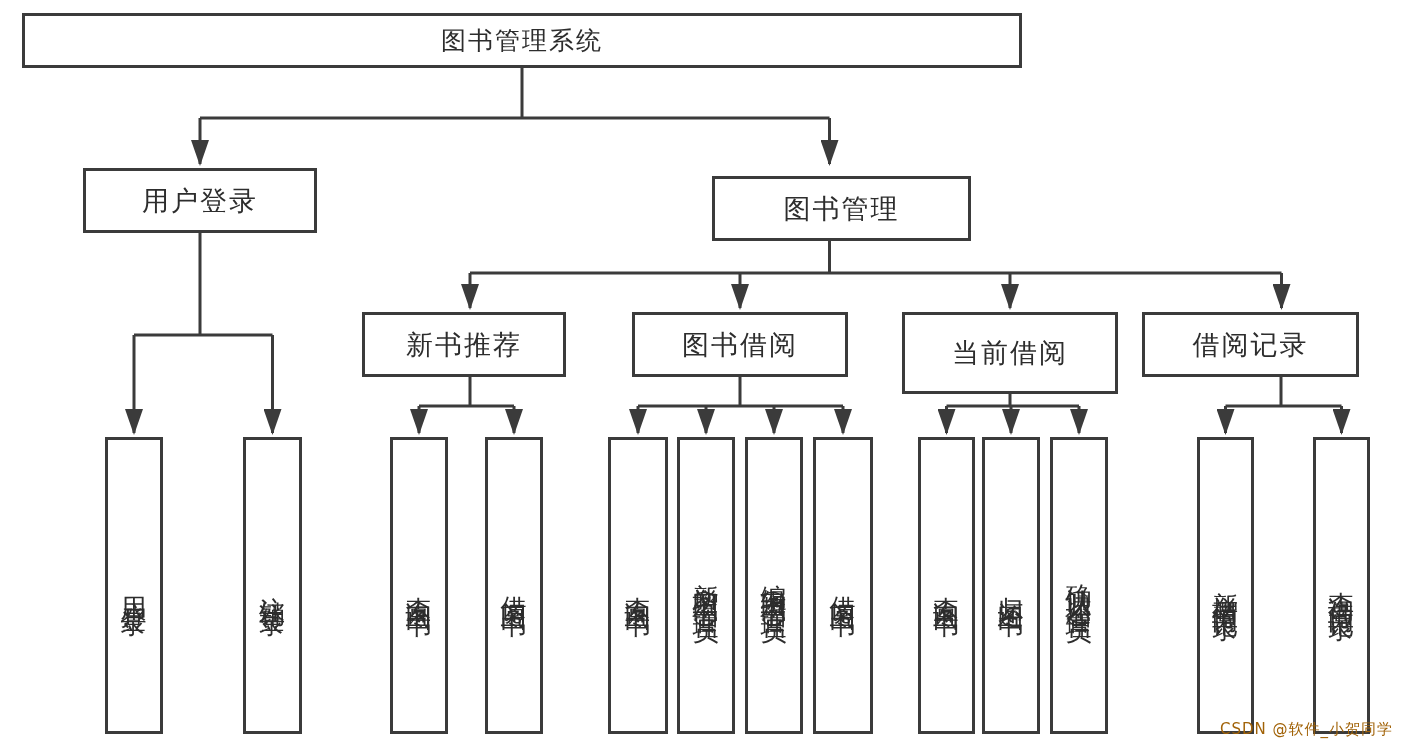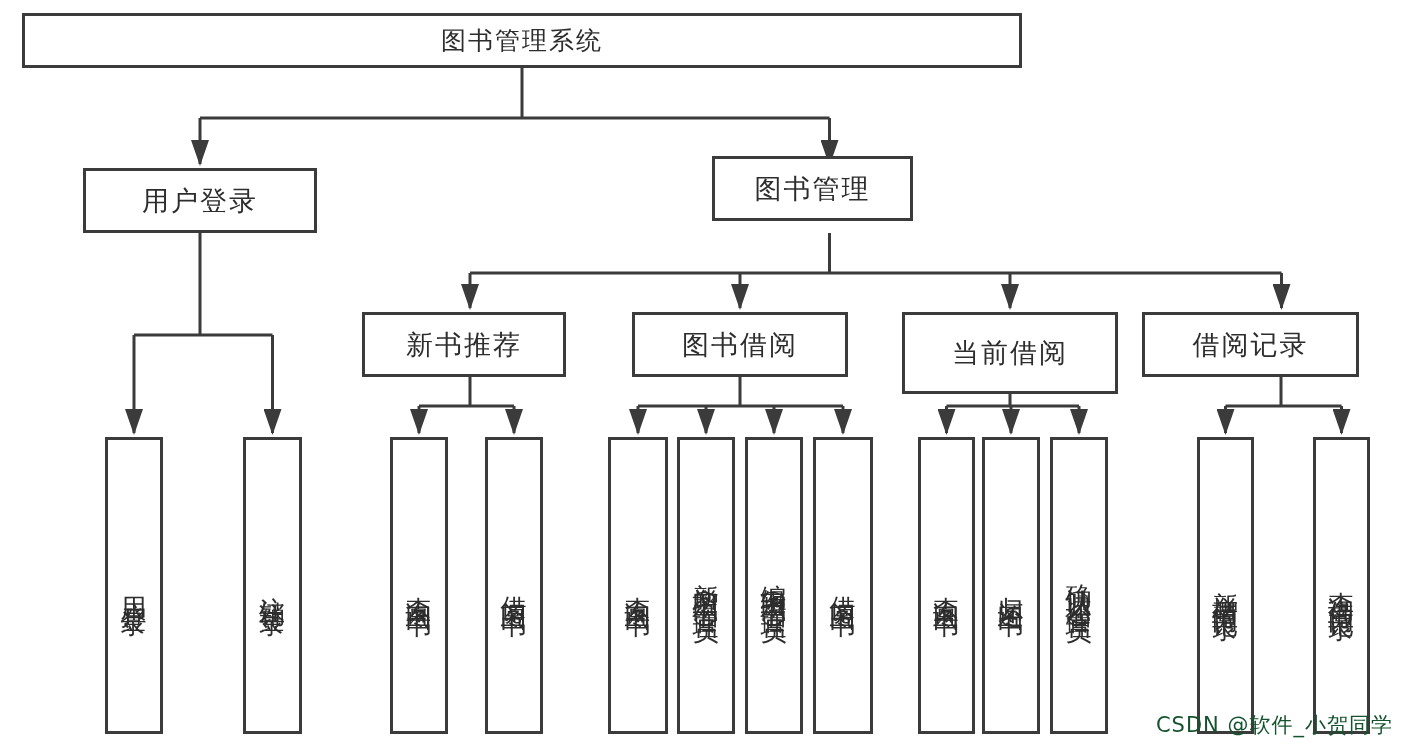--- a/index.html
+++ b/index.html
@@ -32,21 +32,21 @@
     display: flex;
     align-items: center;
     justify-content: center;
     text-align: center;
     font-size: 27px;
     letter-spacing: 2px;
     white-space: nowrap;
   }
   .rt  { left: 22px;   top: 13px;  width: 1000px; height: 55px; font-size: 25px; }
   .b0  { left: 83px;   top: 168px; width: 234px;  height: 65px; }
-  .b1  { left: 712px;  top: 156px; width: 201px;  height: 65px; }
+  .b1  { left: 712px;  top: 176px; width: 259px;  height: 65px; }
   .c0  { left: 362px;  top: 312px; width: 204px;  height: 65px; }
   .c1  { left: 632px;  top: 312px; width: 216px;  height: 65px; }
   .c2  { left: 902px;  top: 312px; width: 216px;  height: 82px; }
   .c3  { left: 1142px; top: 312px; width: 217px;  height: 65px; }
   .leaf {
     top: 437px;
     height: 297px;
     writing-mode: vertical-rl;
     text-orientation: upright;
     font-size: 26px;
@@ -64,22 +64,22 @@
   .lf7  { left: 813px;  width: 60px; }
   .lf8  { left: 918px;  width: 57px; }
   .lf9  { left: 982px;  width: 58px; }
   .lf10 { left: 1050px; width: 58px; }
   .lf11 { left: 1197px; width: 57px; }
   .lf12 { left: 1313px; width: 57px; }
   .watermark {
     position: absolute;
     right: 12px;
     bottom: 8px;
-    font-size: 21px;
-    color: #14532d;
+    font-size: 15px;
+    color: #a16207;
     letter-spacing: 1px;
     white-space: nowrap;
   }
 </style>
 </head>
 <body>
 
 <div class="canvas">
 
   <svg class="connectors" viewBox="0 0 1405 747" xmlns="http://www.w3.org/2000/svg">

